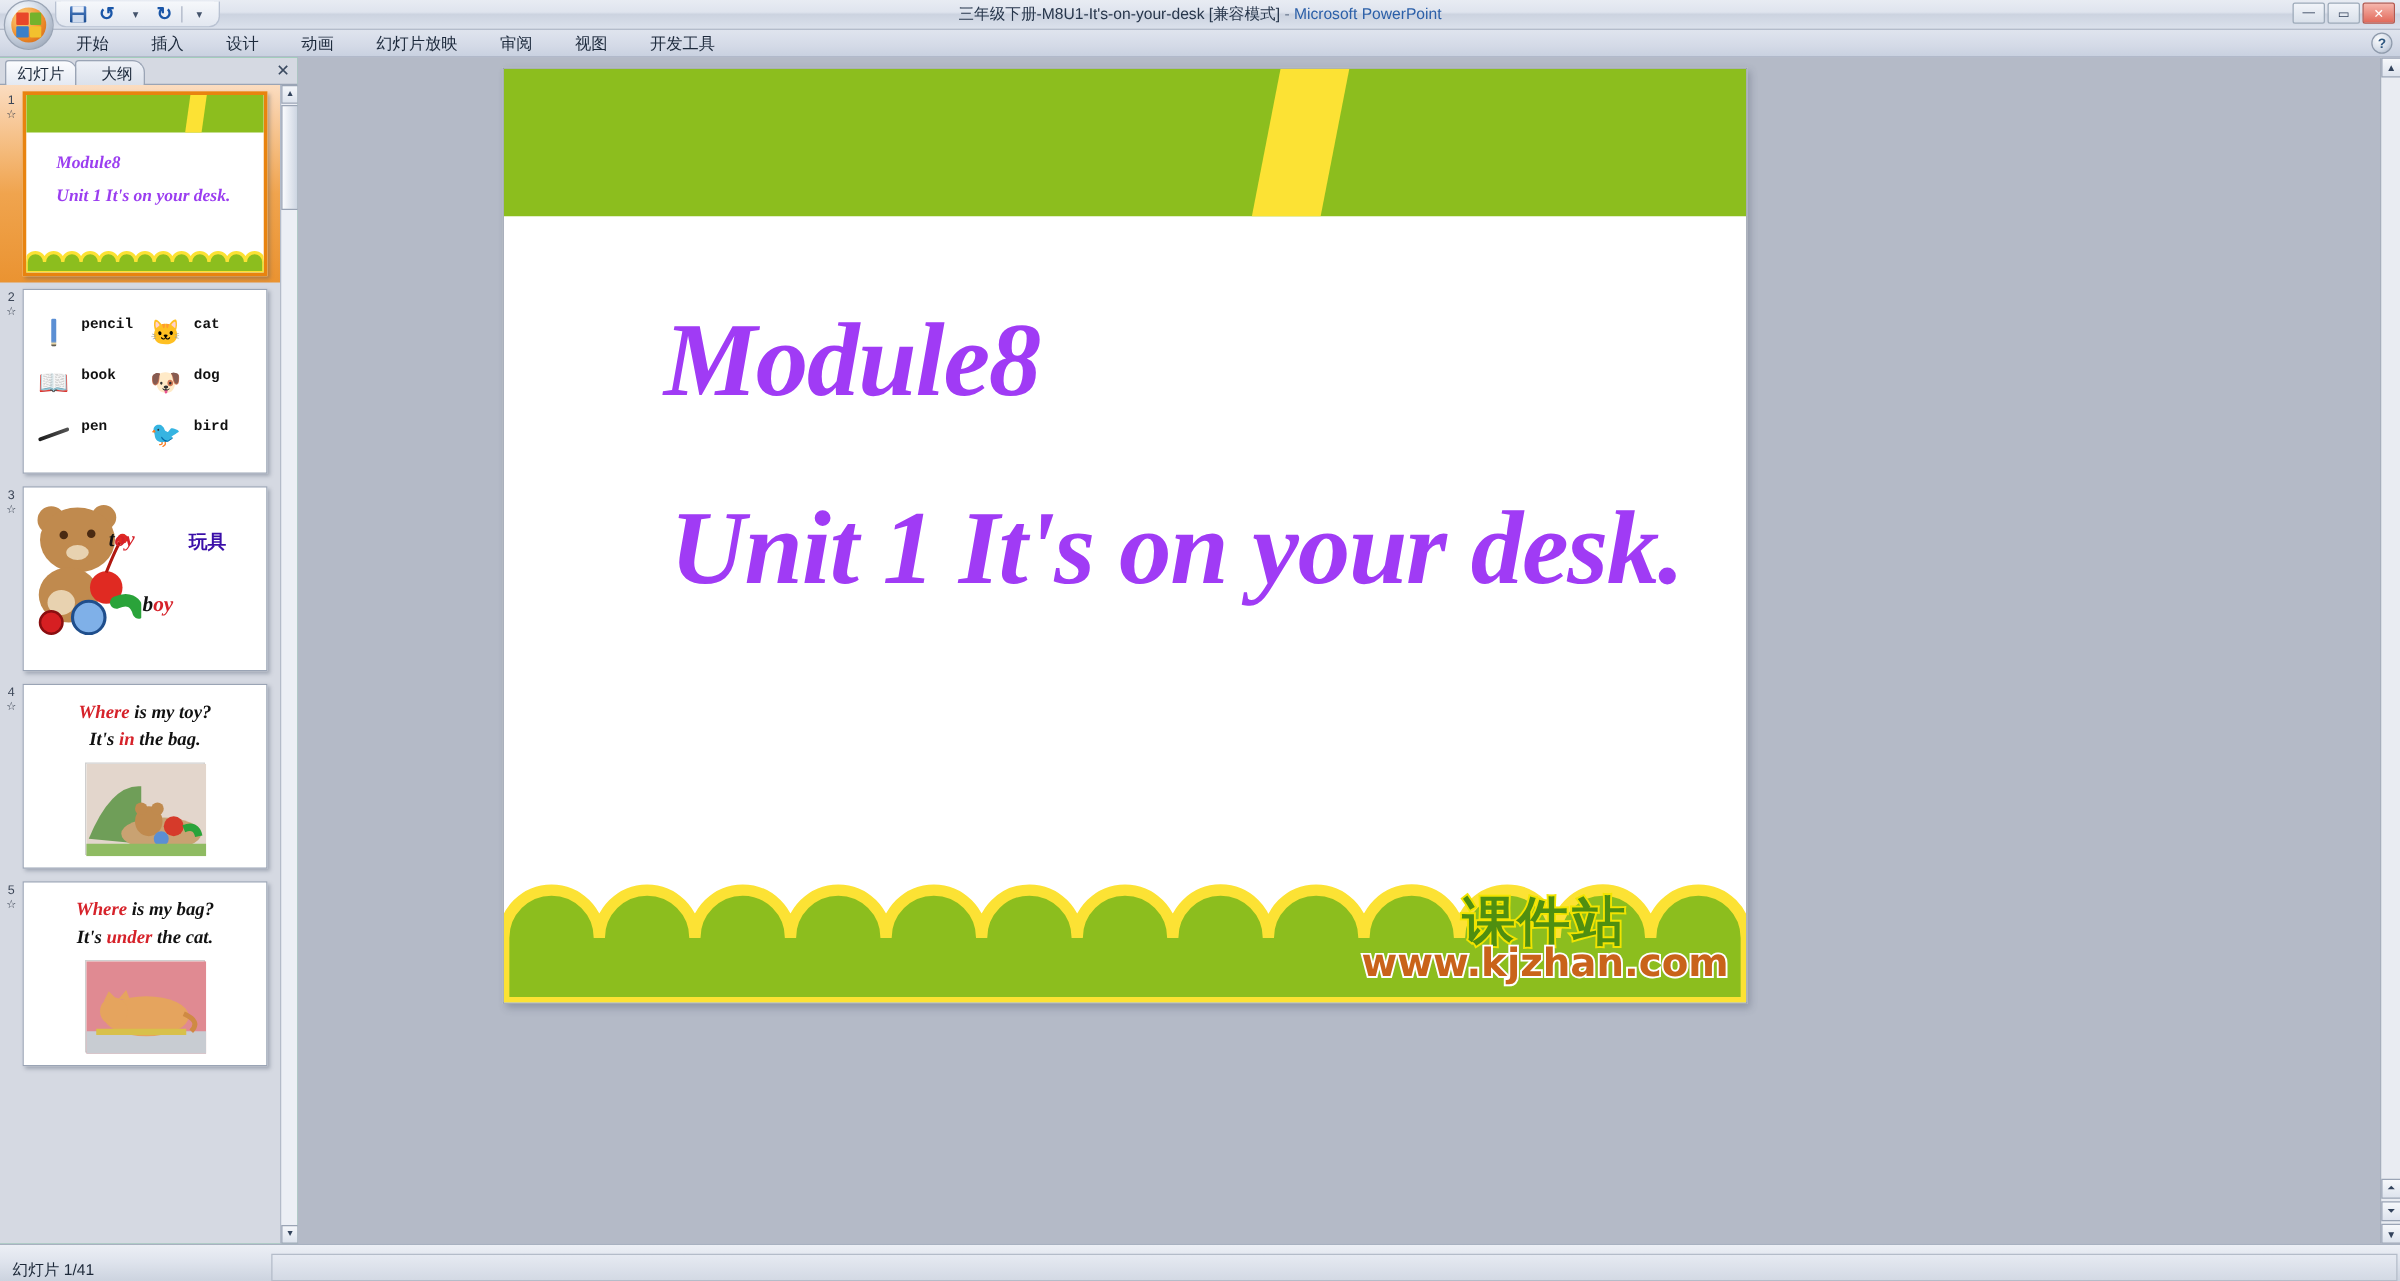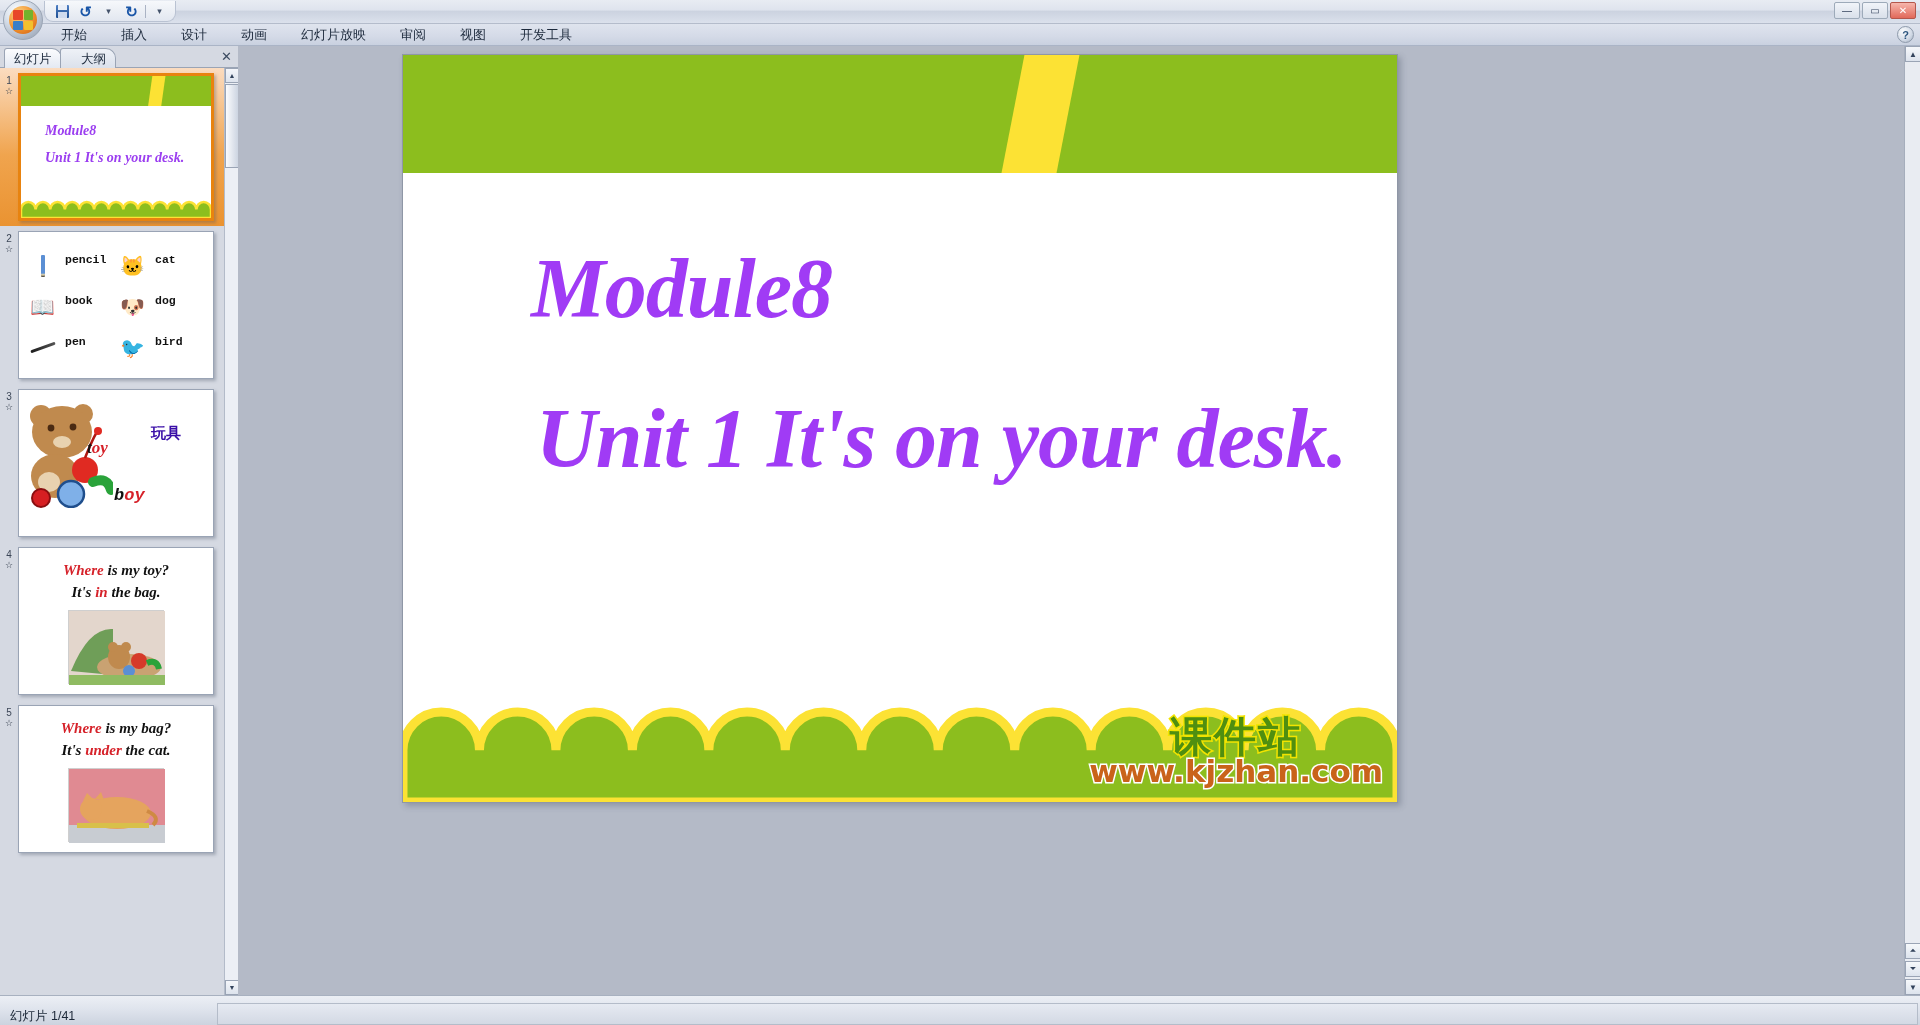--- a/index.html
+++ b/index.html
@@ -190,23 +190,23 @@
     align-items:center;
     padding: 14px 4px 10px 10px;
   }
   .t2-cell { display:flex; gap:8px; }
   .t2-ico { width:28px; height:26px; flex:none; display:flex; align-items:center; justify-content:center; font-size:20px; }
   .t2-word { font-family:"Liberation Mono", monospace; font-size:11.5px; font-weight:bold; color:#111; }
   .pencil-ic { width:4px; height:22px; background: linear-gradient(to bottom,#5b8fd4 0%,#5b8fd4 82%, #e8d6a8 90%, #333 100%); border-radius:1px; }
   .pen-ic { width:26px; height:3px; background:linear-gradient(to right,#1b1b1b,#555); transform:rotate(-20deg); border-radius:2px;}
 
   
-  .t3-toy { position:absolute; left:68px; top:48px; font-family:"Liberation Serif",serif; font-style:italic; font-weight:bold; font-size:17px;text-align:right;}
+  .t3-toy { position:absolute; left:68px; top:32px; font-family:"Liberation Serif",serif; font-style:italic; font-weight:bold; font-size:17px;text-align:right;}
   .t3-cn { position:absolute; left:112px; top:34px; font-size:15px; color:#3a0ea8; font-weight:bold;margin-left:20px;}
-  .t3-boy { position:absolute; left:95px; top:96px; font-family:Liberation Mono, monospace; font-style:italic; font-weight:bold; font-size:17px;}
+  .t3-boy { position:absolute; left:95px; top:84px; font-family:Liberation Serif, serif; font-style:italic; font-weight:bold; font-size:17px;}
   .red { color:#d6222a; } .blk { color:#111; }
 
   
   .sent {
     text-align:center; font-family:"Liberation Serif",serif; font-weight:bold; font-style:italic;
     font-size:15px; color:#16202e;
   }
   .sent.l1 { position:absolute; left:0; top:14px; width:100%; }
   .sent.l2 { position:absolute; left:0; top:36px; width:100%; }
   .pic-box {
@@ -350,20 +350,23 @@
 
   <div id="office-orb">
     <div id="orb-inner">
       <span class="orb-q r"></span>
         <span class="orb-q g"></span>
       <span class="orb-q b"></span>
         <span class="orb-q y"></span>
     </div>
   </div>
 
+  <div id="win-title">
+    <span>三年级下册-M8U1-It's-on-your-desk [兼容模式]</span><span class="dash"> - </span><span class="ppt-name">Microsoft PowerPoint</span>
+  </div>
 
   <div id="winbtns">
     <div class="winbtn">—</div>
     <div class="winbtn">▭</div>
     <div class="winbtn close">✕</div>
   </div>
 </div>
 
 <div id="ribbon">
   <div id="tabs">

